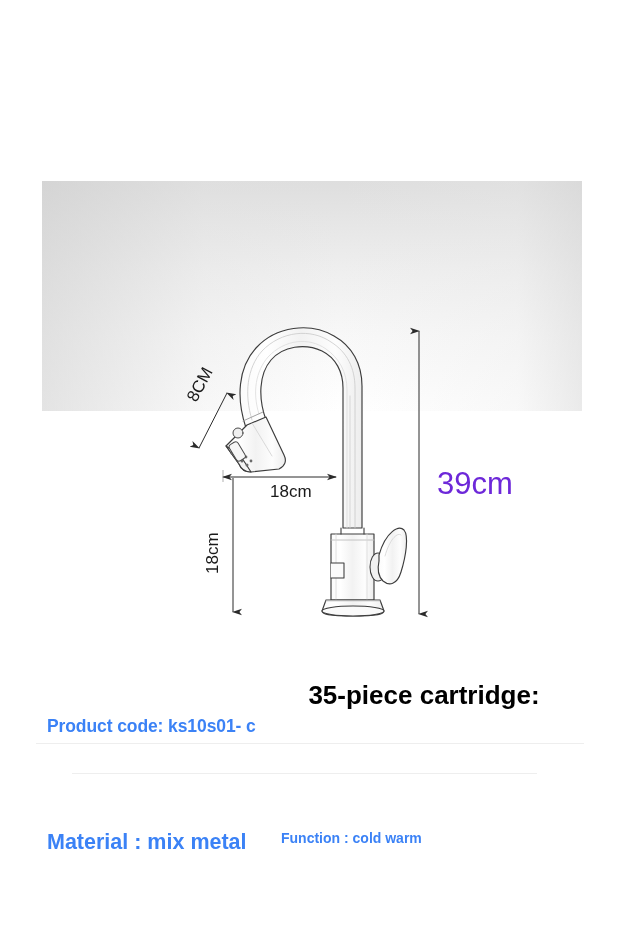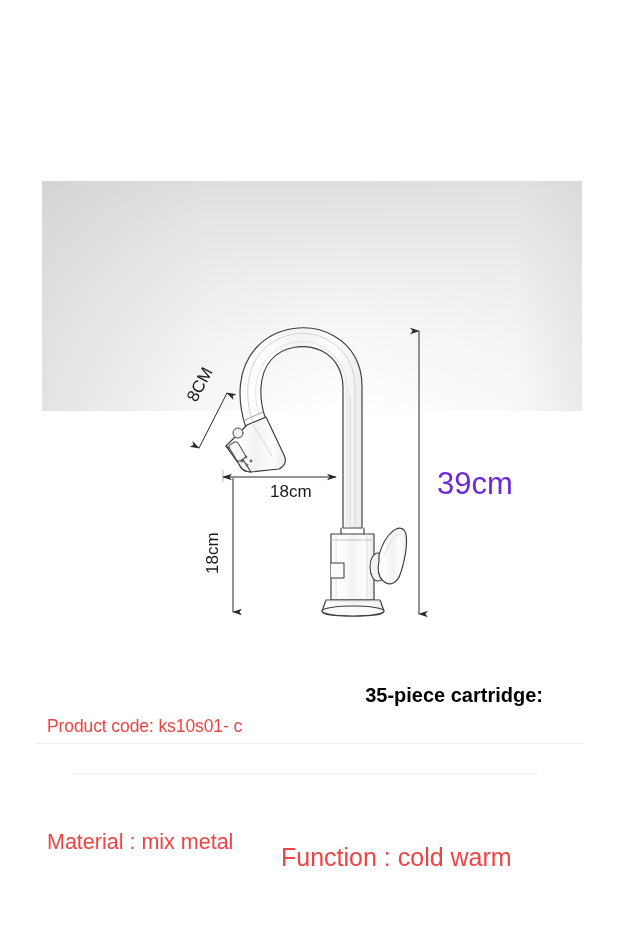--- a/index.html
+++ b/index.html
@@ -111,50 +111,50 @@
   .spec-rule {
     position: absolute;
     height: 1px;
     background: #eeeeee;
   }
   #rule-1 { left: 36px; top: 83px; width: 548px; }
   #rule-2 { left: 72px; top: 113px; width: 465px; }
 
   .spec-text {
     position: absolute;
-    color: #ef4444;
-    font-weight: normal;
+    color: #3b82f6;
+    font-weight: bold;
     white-space: nowrap;
   }
   #spec-product-code {
     left: 47px;
     top: 34px;
     font-size: 17.5px;
     letter-spacing: -0.1px;
   }
   #spec-cartridge {
     left: 305px;
     top: 0px;
     width: 238px;
-    text-align: right;
-    font-size: 20px;
+    text-align: center;
+    font-size: 26px;
     line-height: 27px;
     color: #000000;
     font-weight: bold;
     white-space: normal;
   }
   #spec-material {
     left: 47px;
     top: 86px;
     font-size: 21.5px;
   }
   #spec-function {
     left: 281px;
-    top: 99px;
-    font-size: 25px;
+    top: 86px;
+    font-size: 14px;
   }
 </style>
 </head>
 <body>
 
 <div id="product-image">
 
   <div class="backdrop"></div>
   <div class="backdrop-side"></div>
 

